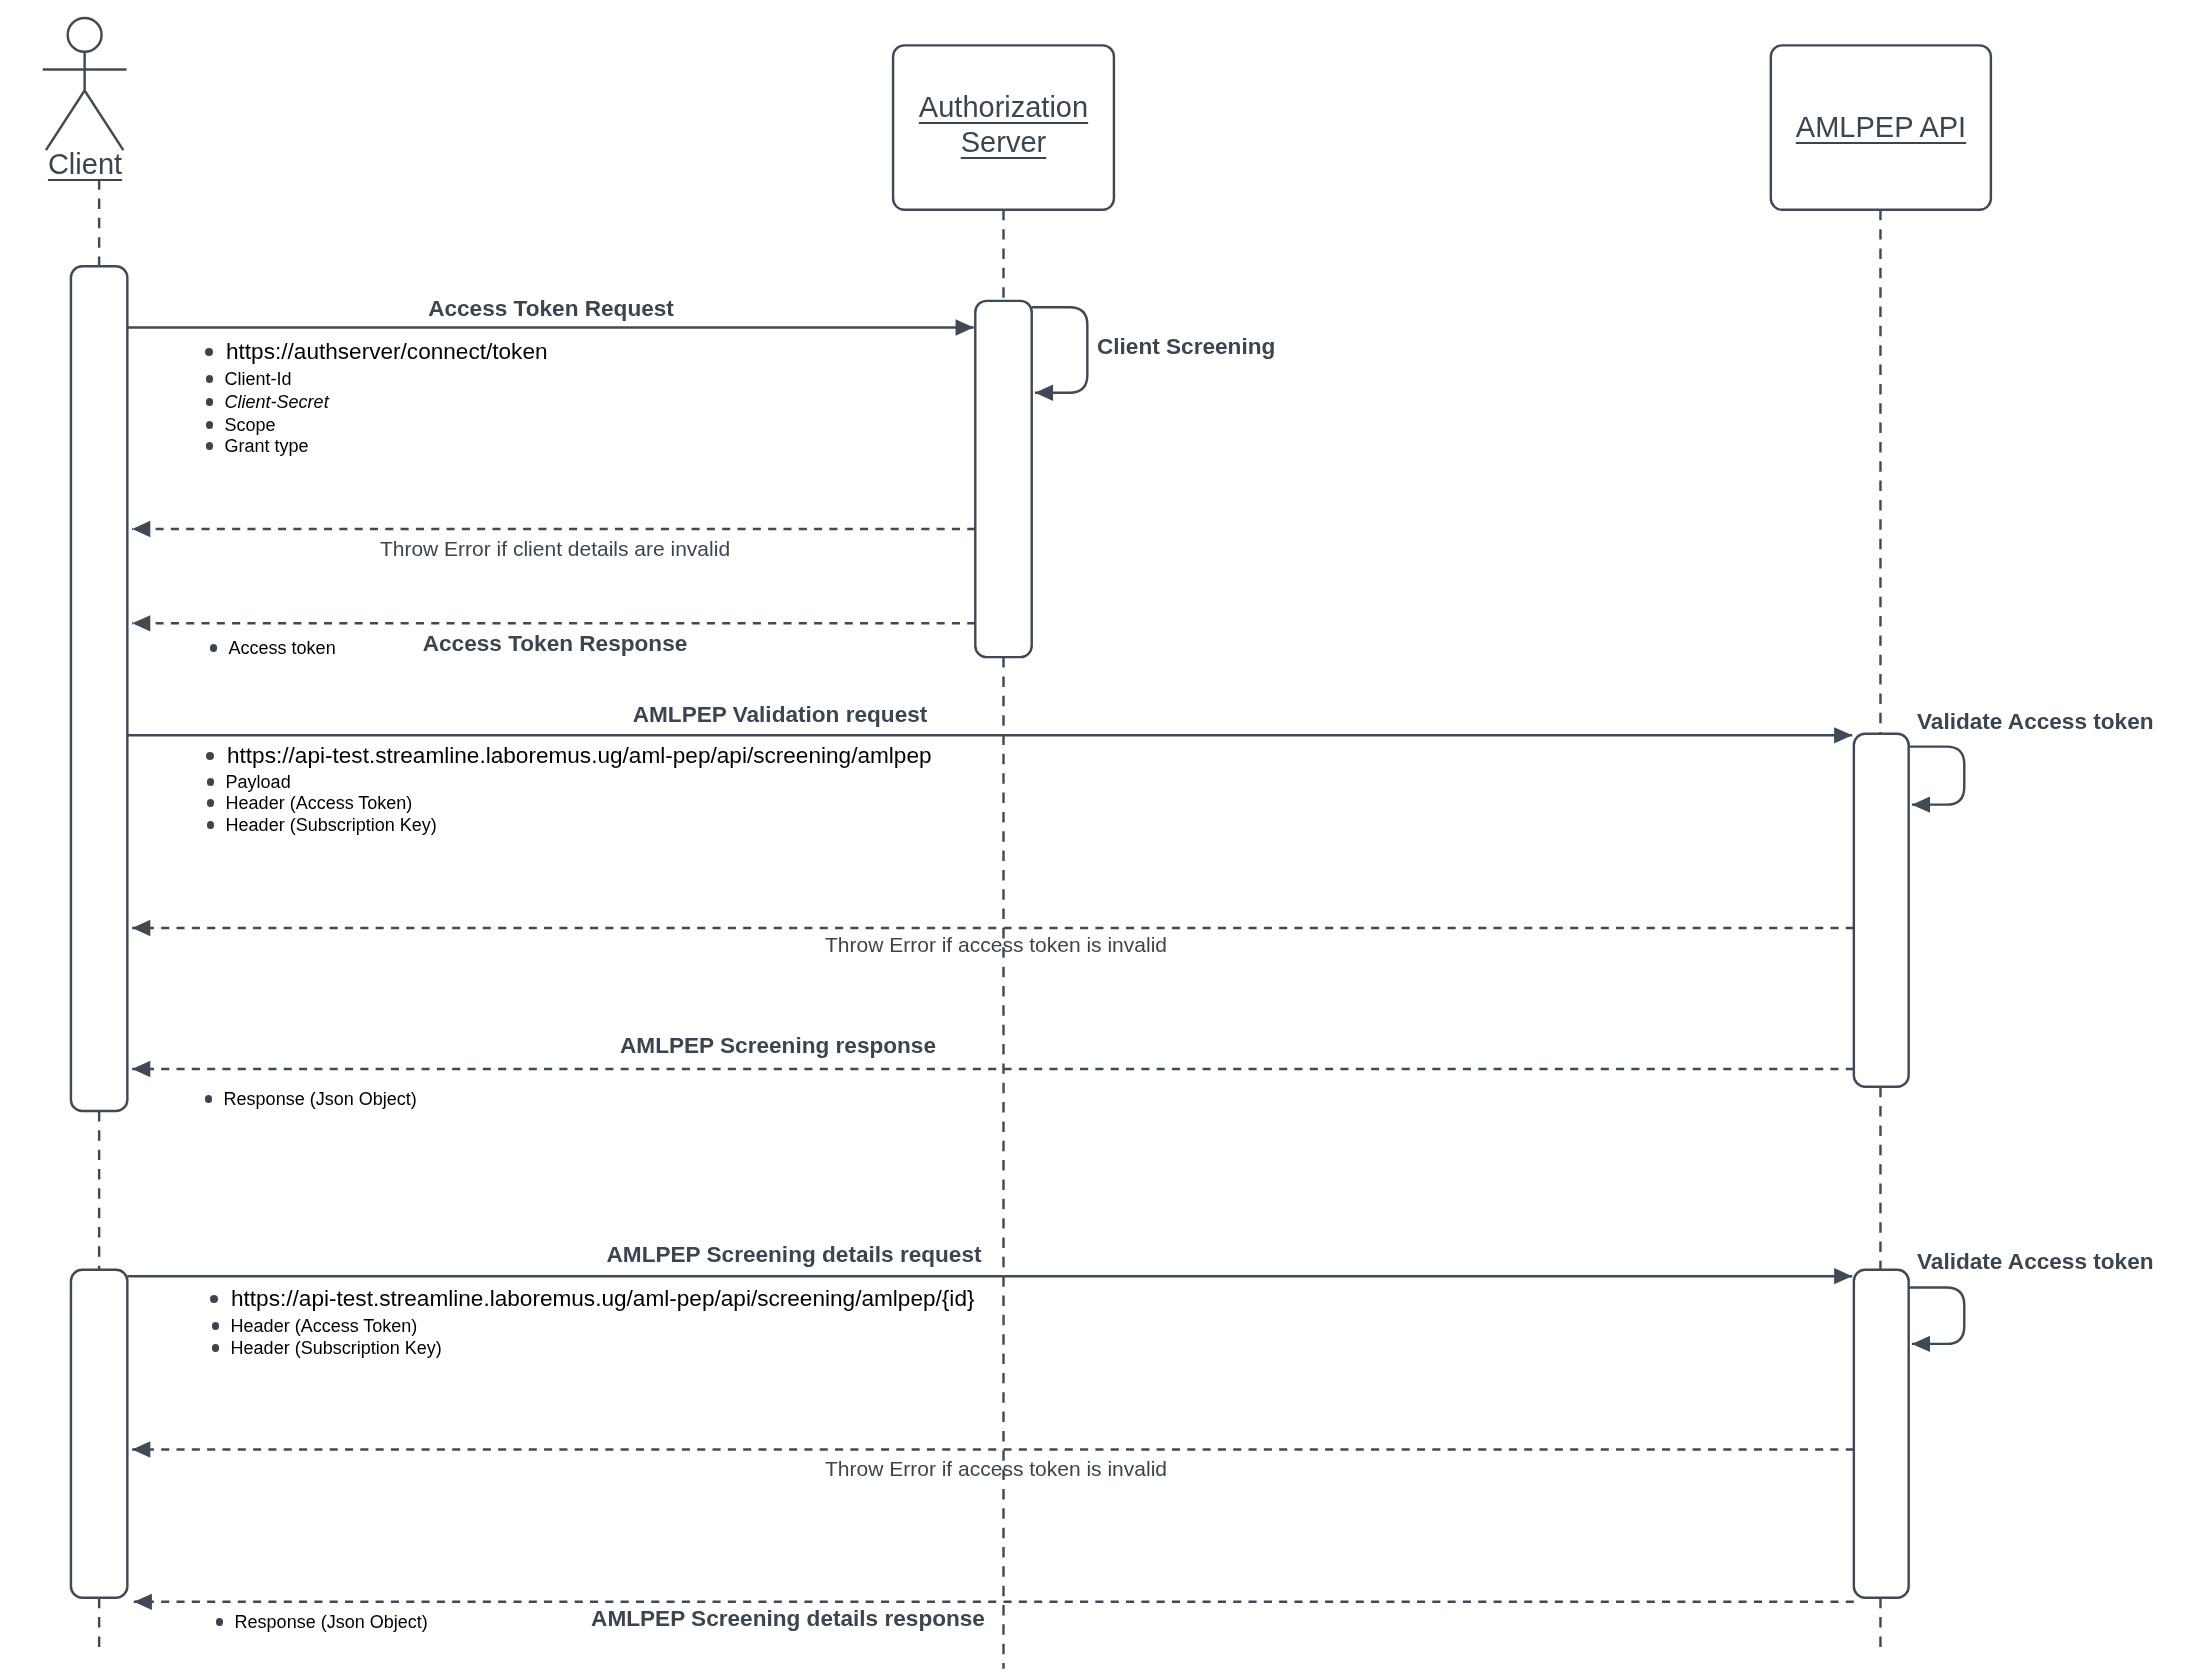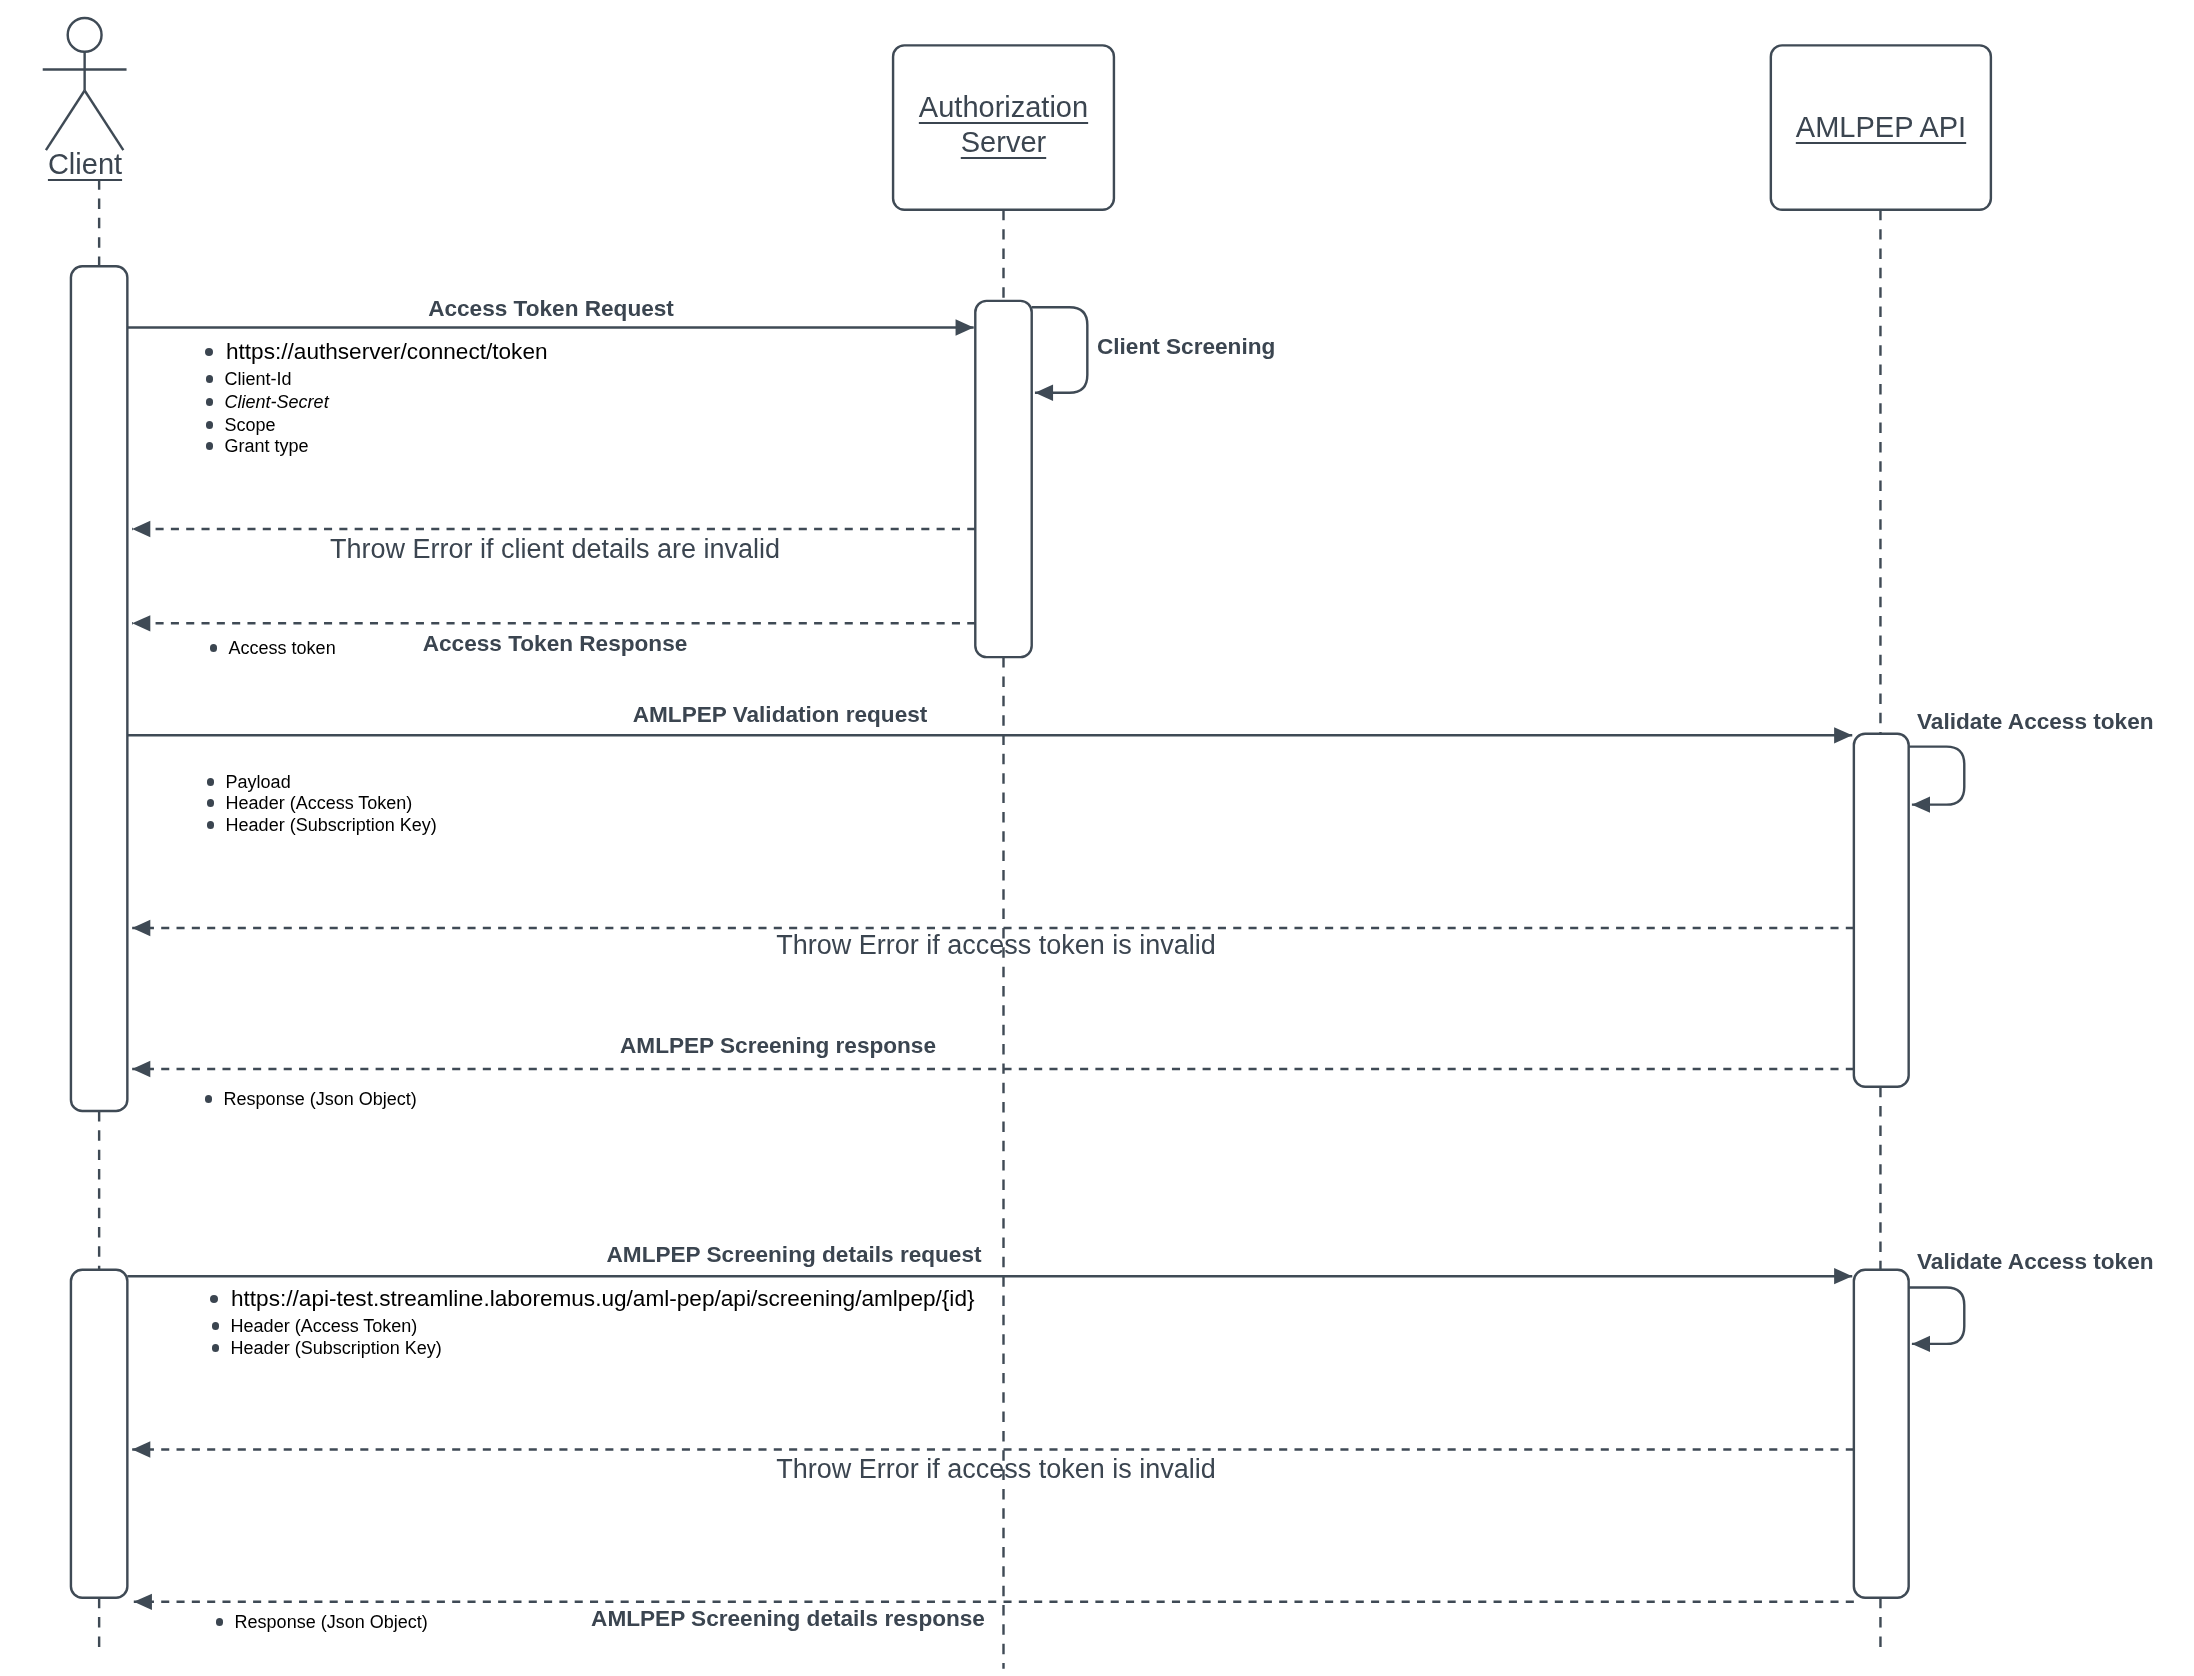--- a/index.html
+++ b/index.html
@@ -12,21 +12,21 @@
   }
   svg.layer{position:absolute;left:0;top:0;}
   .lbl{
     position:absolute;
     color:#3b4550;
     white-space:nowrap;
     text-align:right;
   }
   .center{transform:translateX(-50%);}
   .b28{font-weight:bold;font-size:22.6px;line-height:27px;}
-  .r26{font-size:27px;line-height:26px;}
+  .r26{font-size:21px;line-height:26px;}
   .participant{
     font-size:29px;line-height:35px;
     text-decoration:underline;
     text-decoration-thickness:2.4px;
     text-underline-offset:4.8px;
     text-align:center;
   }
   .bullet{
     position:absolute;
     display:flex;align-items:center;
@@ -140,20 +140,24 @@
   <div class="lbl r26 center" style="left:555px;top:536px;">Throw Error if client details are invalid</div>
 
   <div class="lbl b28 center" style="left:555px;top:630px;">Access Token Response</div>
   <div class="bullet b-sm" style="left:210px;top:637px;">
     <span class="dot"></span>
     <span>Access token</span>
   </div>
 
   <div class="lbl b28 center" style="left:780px;top:701px;">AMLPEP Validation request</div>
 
+  <div class="bullet b-lg" style="left:206px;top:742px;">
+    <span class="dot"></span>
+    <span>https://api-test.streamline.laboremus.ug/aml-pep/api/screening/amlpep</span>
+  </div>
   <div class="bullet b-sm" style="left:207px;top:771px;">
     <span class="dot"></span>
     <span>Payload</span>
   </div>
   <div class="bullet b-sm" style="left:207px;top:792px;">
     <span class="dot"></span>
     <span>Header (Access Token)</span>
   </div>
   <div class="bullet b-sm" style="left:207px;top:814px;">
     <span class="dot"></span>

